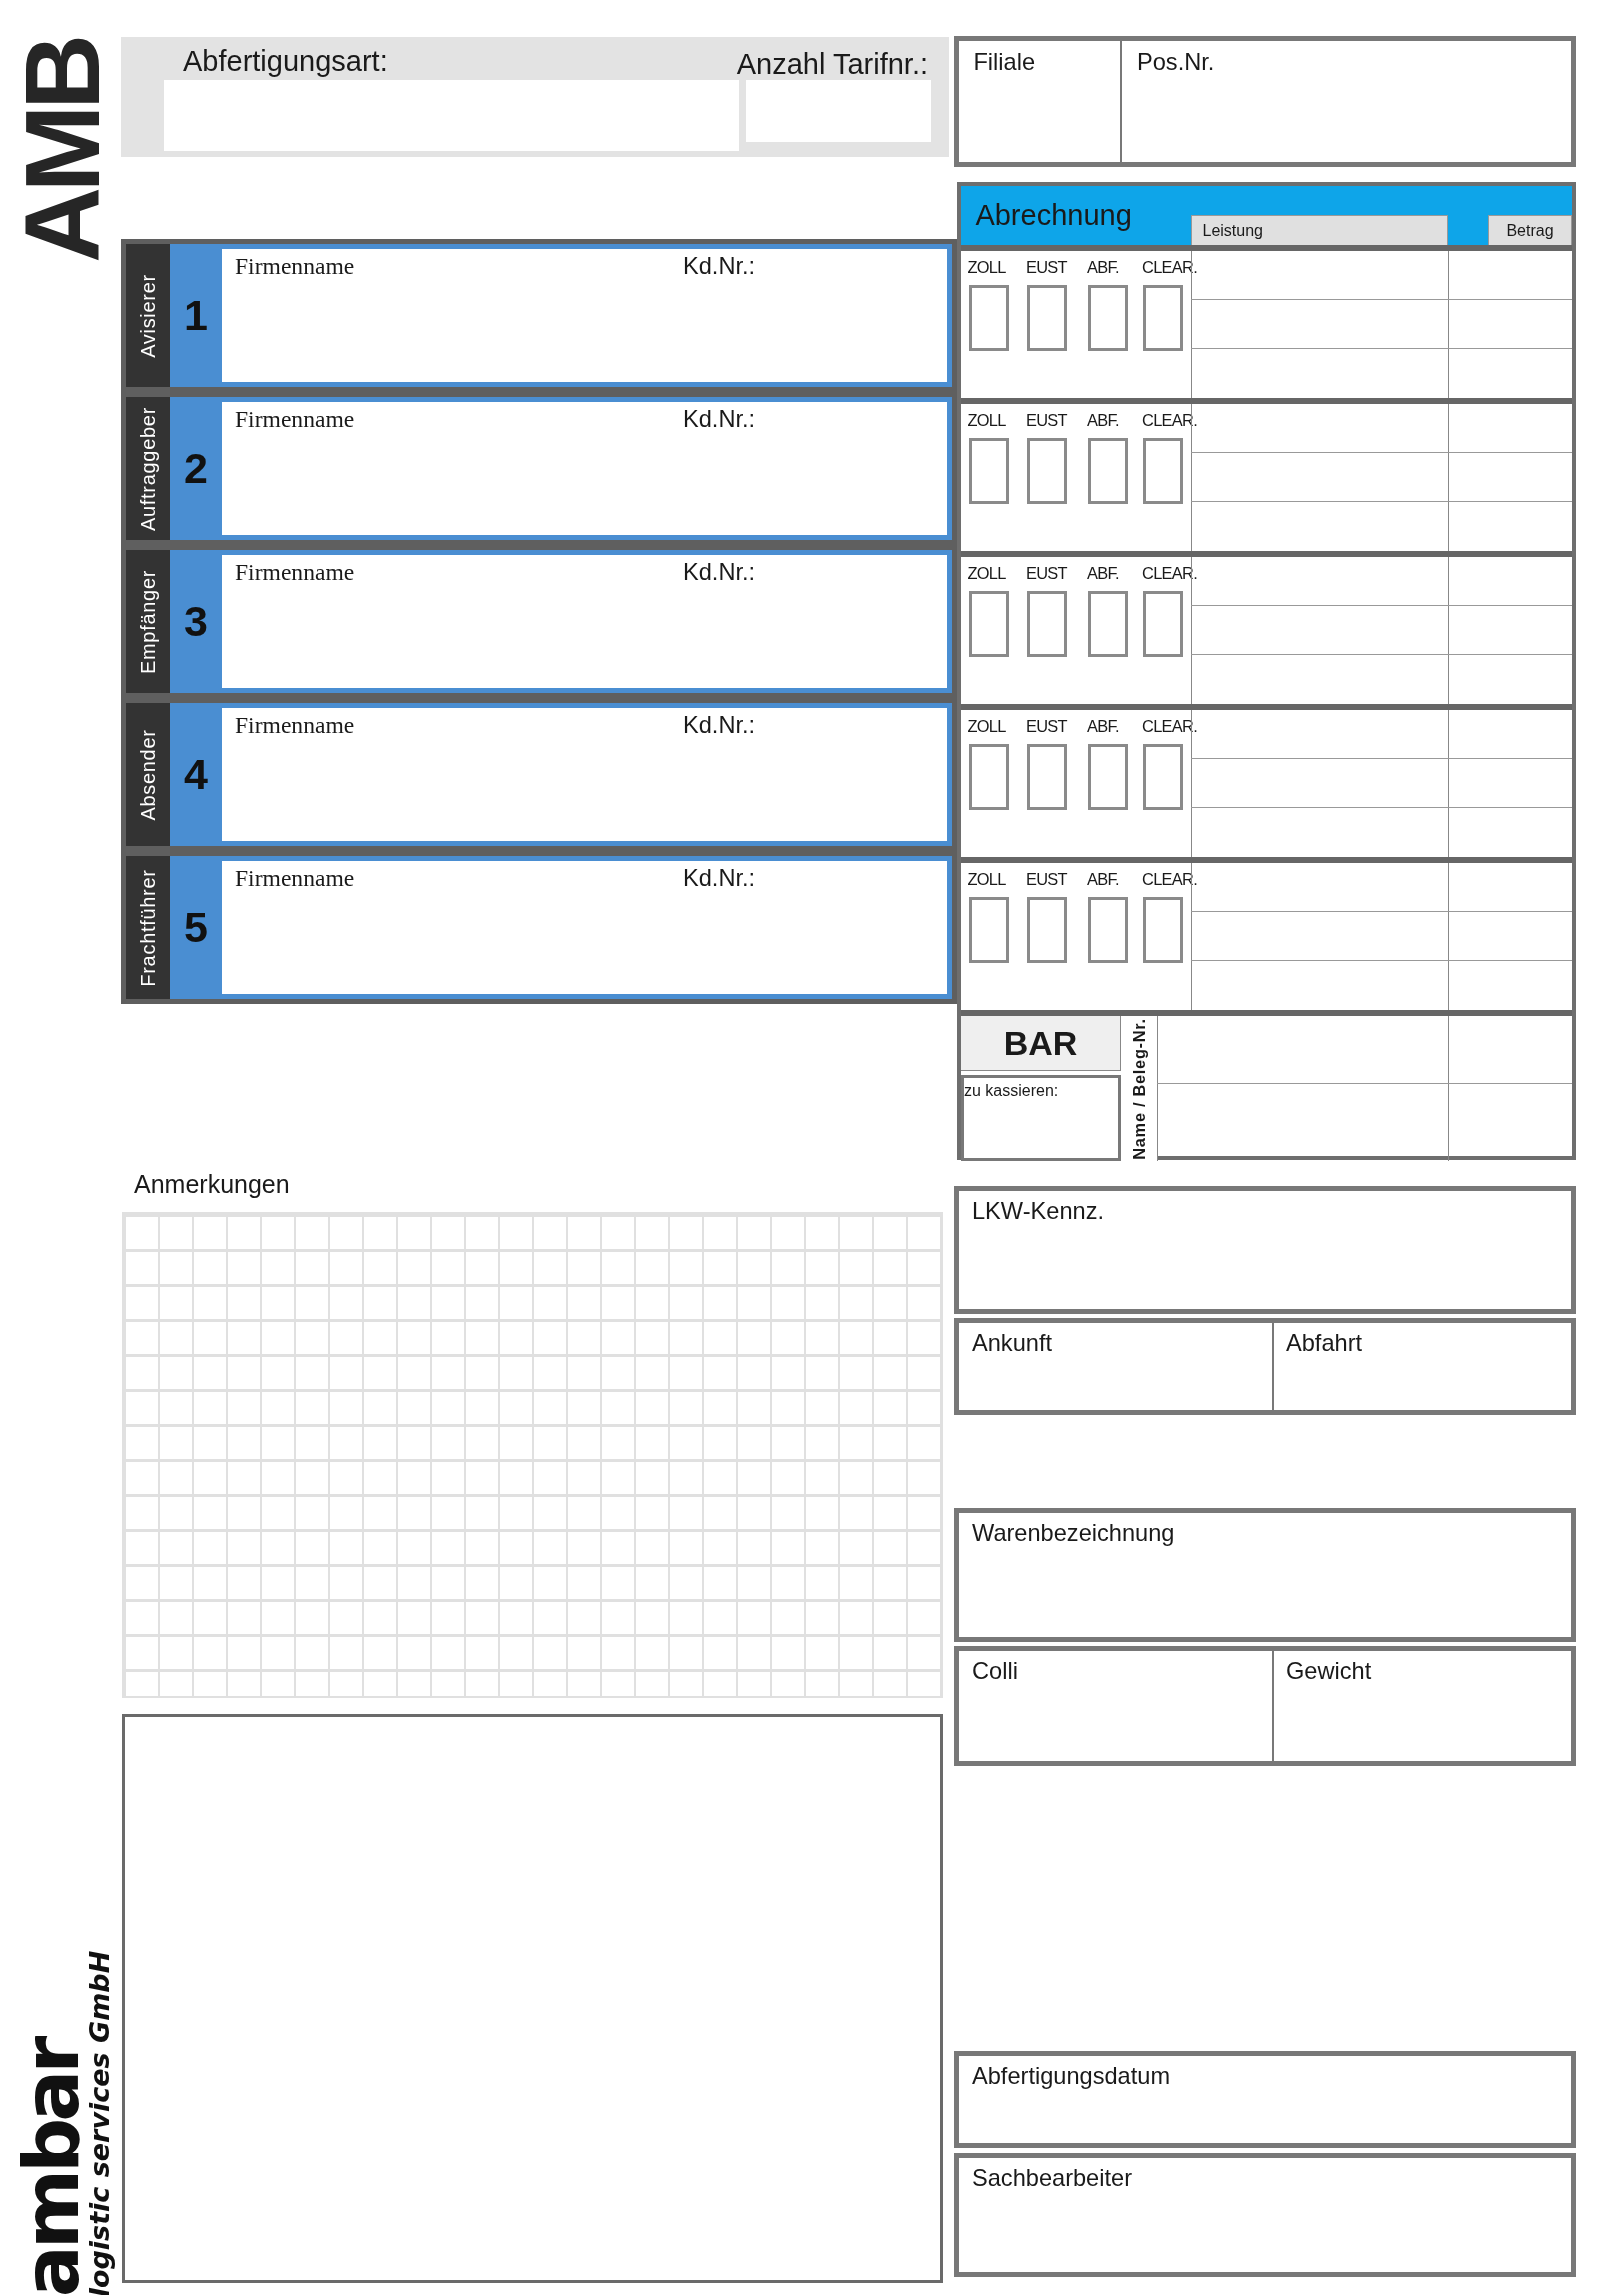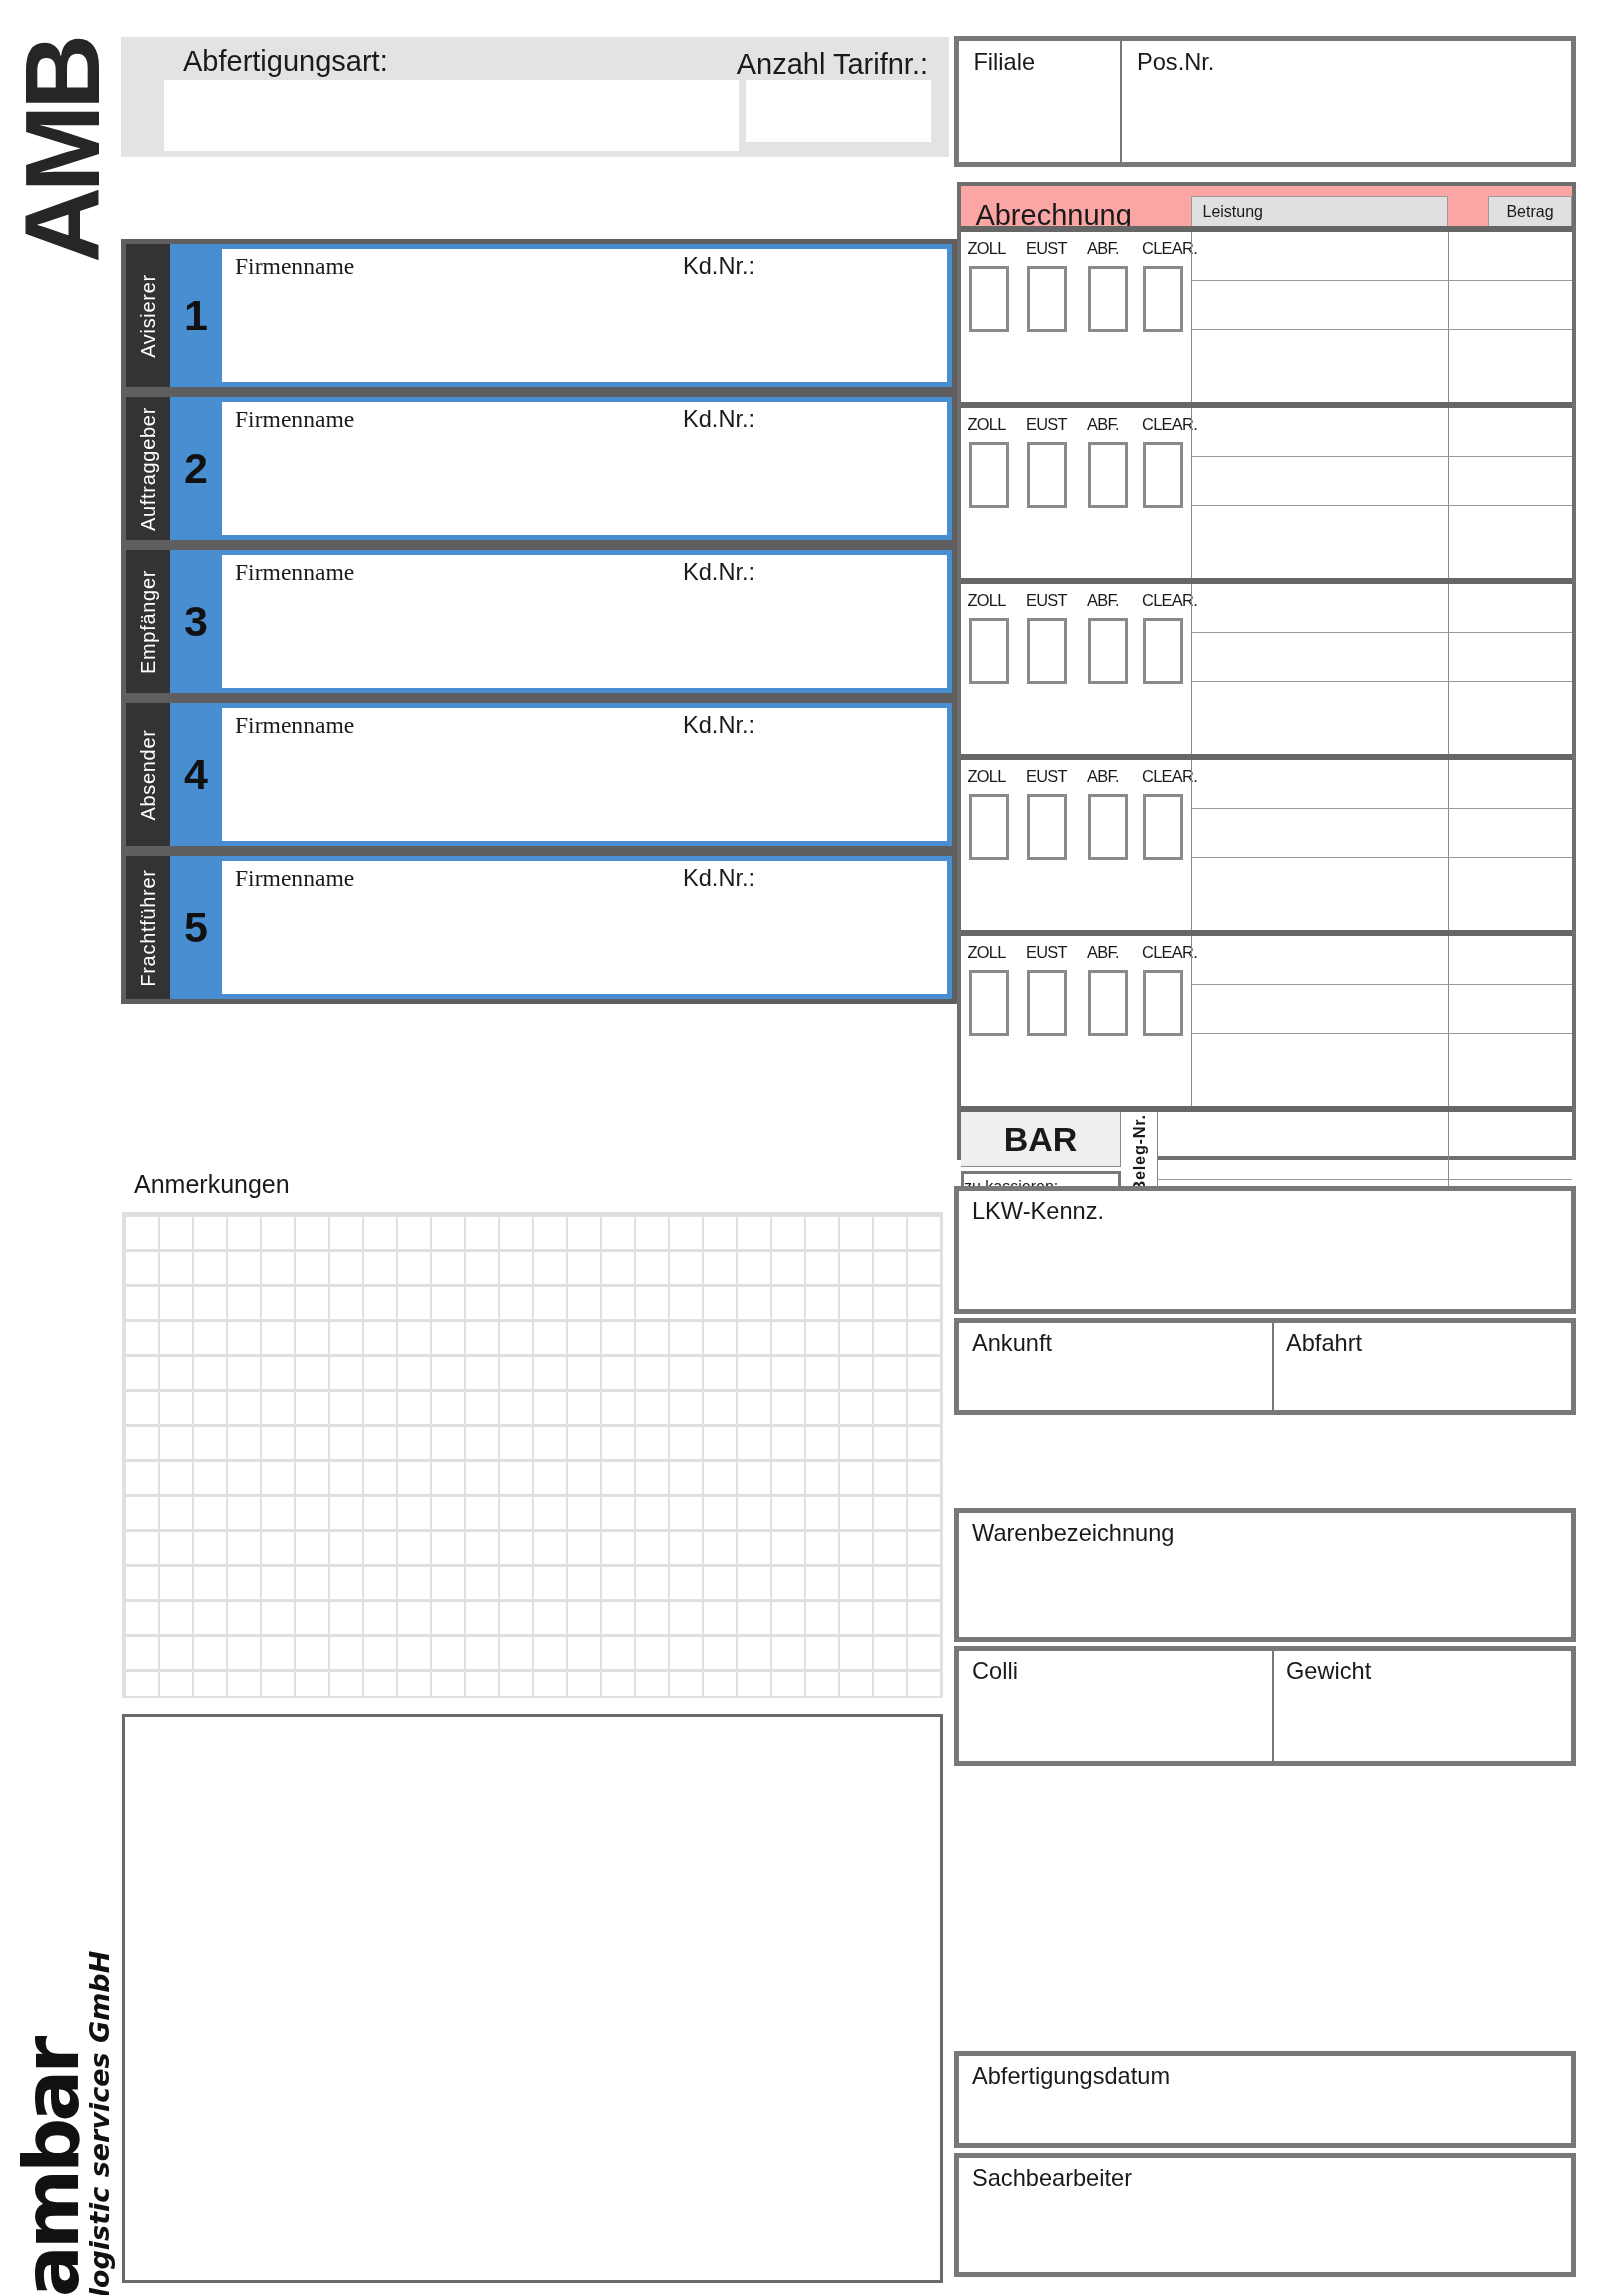--- a/index.html
+++ b/index.html
@@ -38,28 +38,28 @@
   .num{position:absolute;left:44px;top:0;width:52px;height:100%;
     display:flex;align-items:center;justify-content:center;
     font-size:43px;font-weight:bold;color:#111;}
   .inner{position:absolute;left:96px;top:5.2px;right:5.2px;bottom:5.2px;background:#fff;}
   .inner .fn{position:absolute;left:13px;top:3.9px;font-size:23.6px;font-family:Liberation Serif, serif;}
   .inner .kd{position:absolute;left:461px;top:3.9px;font-size:23.6px;}
 
   
   .abr{left:957px;top:182px;width:619px;height:978px;background:#fff;
     border:4.6px solid #6e6e6e;box-sizing:border-box;}
-  .abr-header{position:relative;height:40px;background:#fca5a5;}
+  .abr-header{position:relative;height:59px;background:#0ea5e9;}
   .abr-title{position:absolute;left:14.4px;top:13px;font-size:29px;}
   .hd-cell{position:absolute;bottom:0;height:30px;background:#e0e0e0;
     border:1.3px solid #999;border-bottom:none;box-sizing:border-box;
     font-size:16px;display:flex;align-items:center;}
   .hd-leistung{left:230px;width:257px;padding-left:10.5px;}
   .hd-betrag{left:487px;right:0;justify-content:center;margin-left:40px;}
-  .band{position:relative;height:176px;border-top:6.5px solid #666;box-sizing:border-box;}
+  .band{position:relative;height:153px;border-top:6.5px solid #666;box-sizing:border-box;}
   .band-bar{height:151px;}
   .vline{position:absolute;top:0;bottom:0;width:1.3px;background:#888;}
   .v1{left:230px;} .v2{left:487px;}
   .hline{position:absolute;left:230px;right:0;height:1.3px;background:#999;}
   .checkzone{position:absolute;left:0;top:0;width:230px;height:100%;}
   .chk{position:absolute;top:0;width:56px;}
   .chk-label{position:absolute;top:6.5px;left:0;font-size:16.4px;letter-spacing:-0.7px;}
   .chk-box{position:absolute;top:34px;left:1.3px;width:34px;height:60px;
     border:3.9px solid #8a8a8a;background:#fff;}
   

